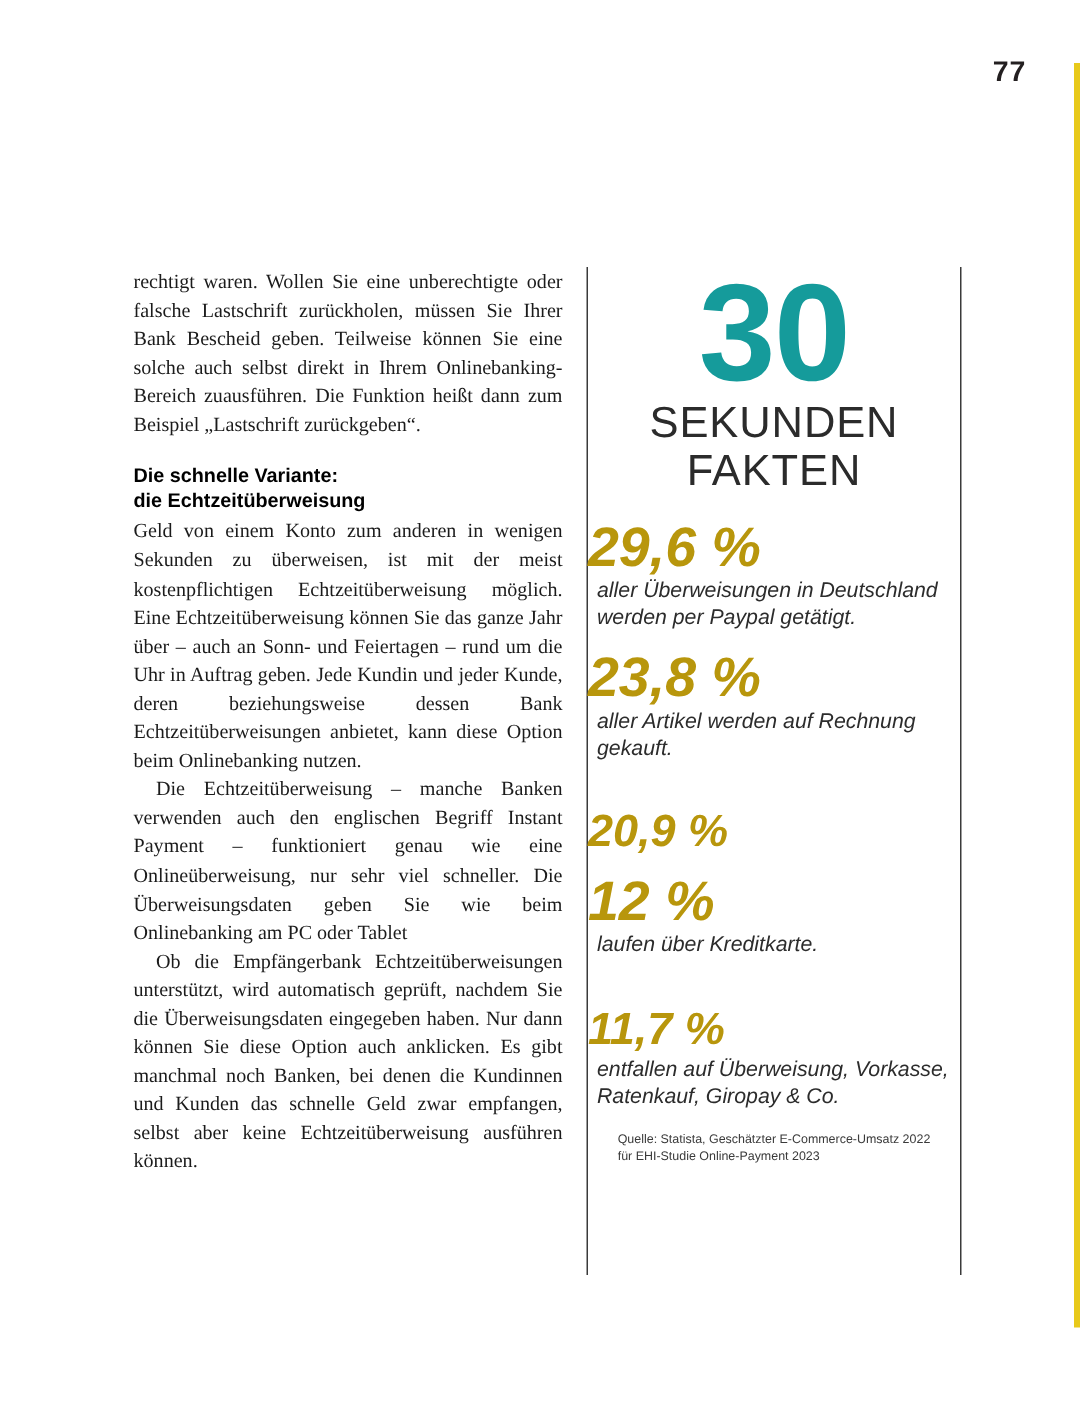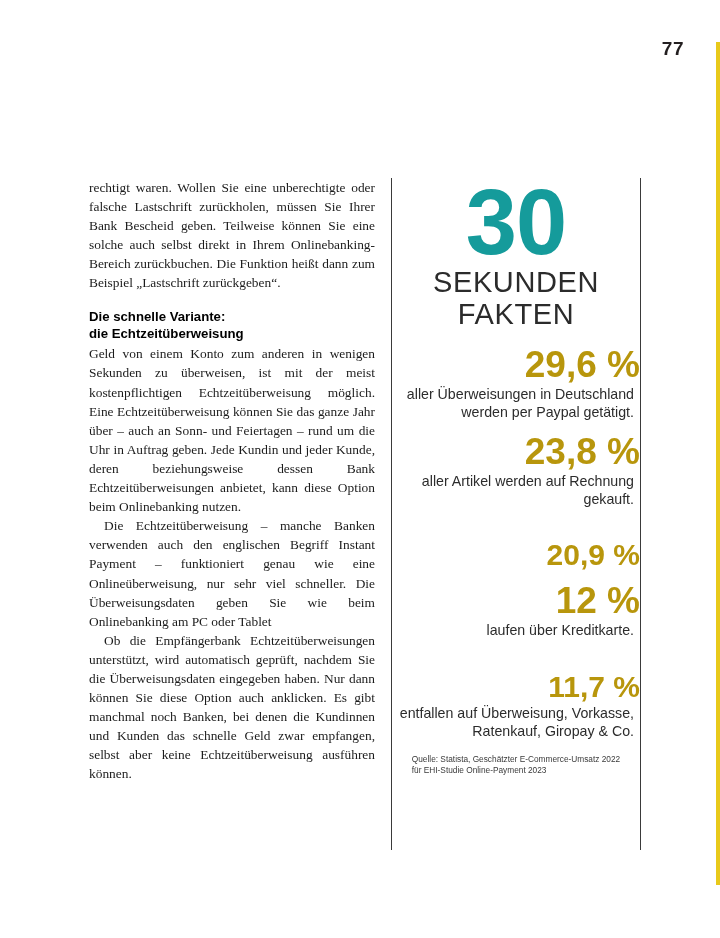--- a/index.html
+++ b/index.html
@@ -127,22 +127,23 @@
   .facts-list {
     width: 100%;
     margin-top: 16px;
     display: flex;
     flex-direction: column;
     align-items: center;
   }
 
   .fact-item {
     width: 100%;
-    text-align: right;
+    text-align: left;
     margin-bottom: 12px;
+    font-style: italic;
   }
 
   .fact-value {
     font-family: "Liberation Sans", sans-serif;
     font-weight: bold;
     color: #b8960c;
     display: block;
     line-height: 1.0;
   }
 
@@ -171,21 +172,21 @@
 </head>
 <body>
 
 <div class="page">
 
   <div class="page-number">77</div>
 
   <div class="edge-bar"></div>
 
   <div class="text-column">
-    <p>rechtigt waren. Wollen Sie eine unberechtig­te oder falsche Lastschrift zurückholen, müssen Sie Ihrer Bank Bescheid geben. Teil­weise können Sie eine solche auch selbst di­rekt in Ihrem Onlinebanking-Bereich zu­rückbuchen. Die Funktion heißt dann zum Beispiel „Lastschrift zurückgeben“.</p>
+    <p>rechtigt waren. Wollen Sie eine unberechtig­te oder falsche Lastschrift zurückholen, müssen Sie Ihrer Bank Bescheid geben. Teil­weise können Sie eine solche auch selbst di­rekt in Ihrem Onlinebanking-Bereich zu­ausführen. Die Funktion heißt dann zum Beispiel „Lastschrift zurückgeben“.</p>
 
     <p class="subhead">
       <span>Die schnelle Variante:</span><br>
       <span>die Echtzeitüberweisung</span>
     </p>
 
     <p>Geld von einem Konto zum anderen in we­nigen Sekunden zu überweisen, ist mit der meist kostenpflichtigen Echtzeitüberwei­sung möglich. Eine Echtzeitüberweisung können Sie das ganze Jahr über – auch an Sonn- und Feiertagen – rund um die Uhr in Auftrag geben. Jede Kundin und jeder Kun­de, deren beziehungsweise dessen Bank Echtzeitüberweisungen anbietet, kann die­se Option beim Onlinebanking nutzen.</p>
 
     <p class="indent">Die Echtzeitüberweisung – manche Ban­ken verwenden auch den englischen Begriff Instant Payment – funktioniert genau wie eine Onlineüberweisung, nur sehr viel schneller. Die Überweisungsdaten geben Sie wie beim Onlinebanking am PC oder Tablet</p>
 

